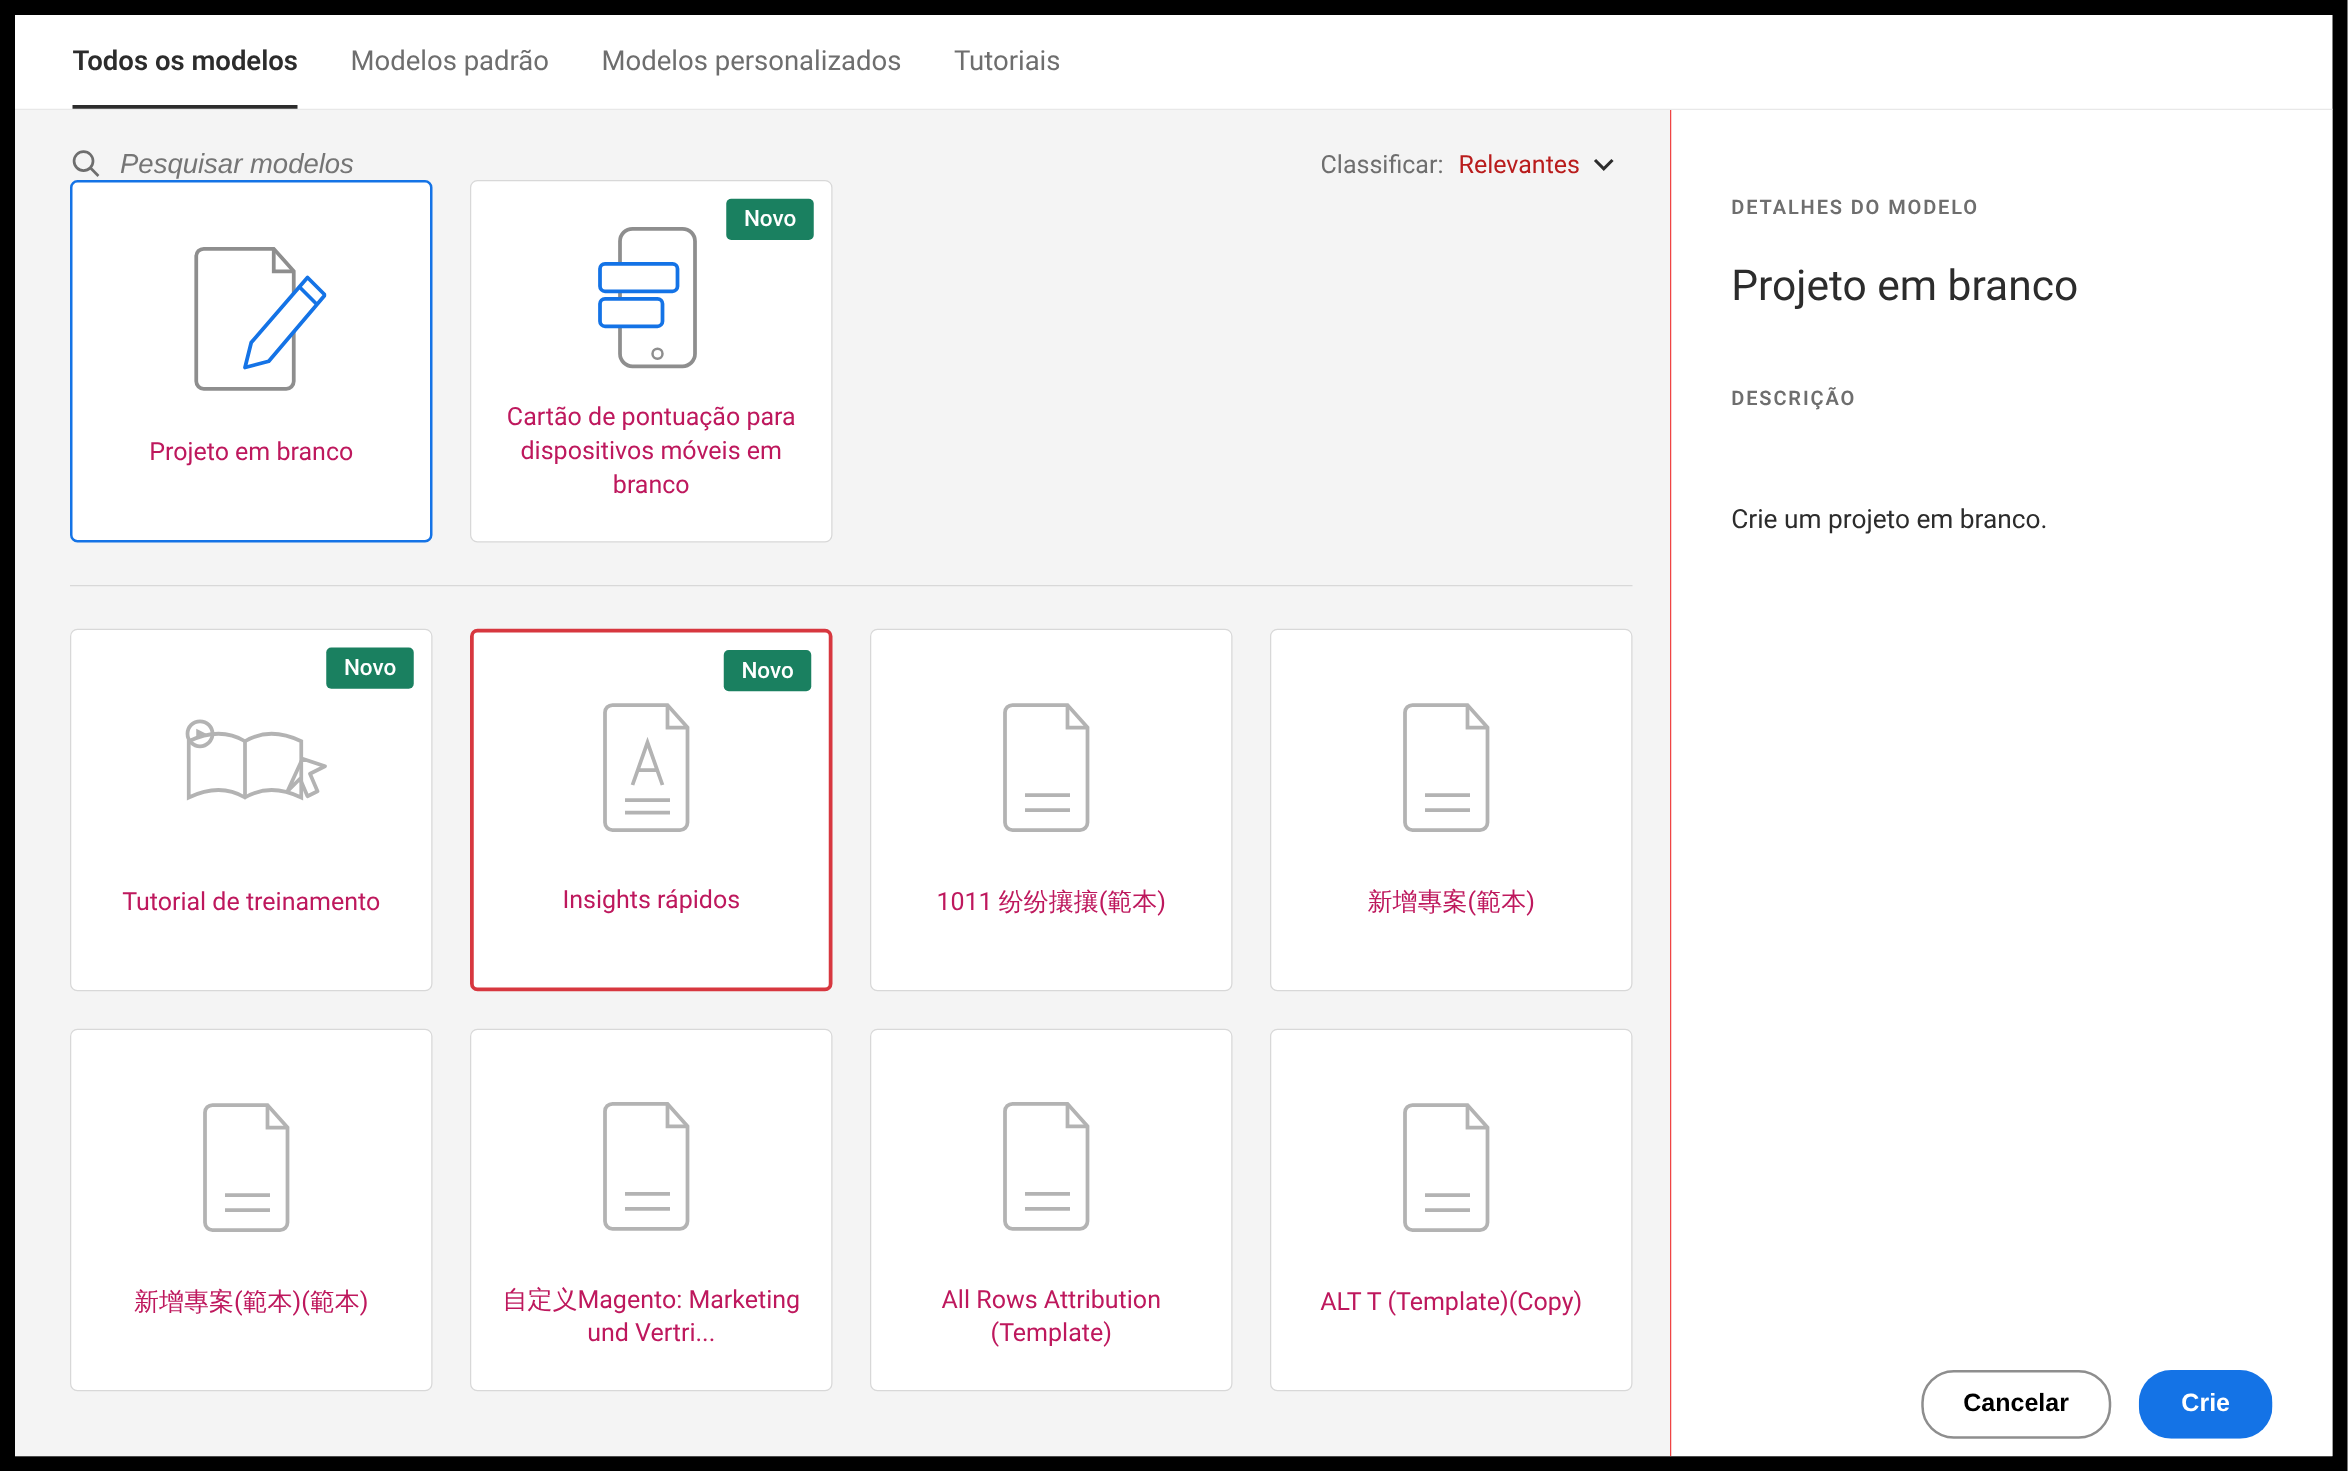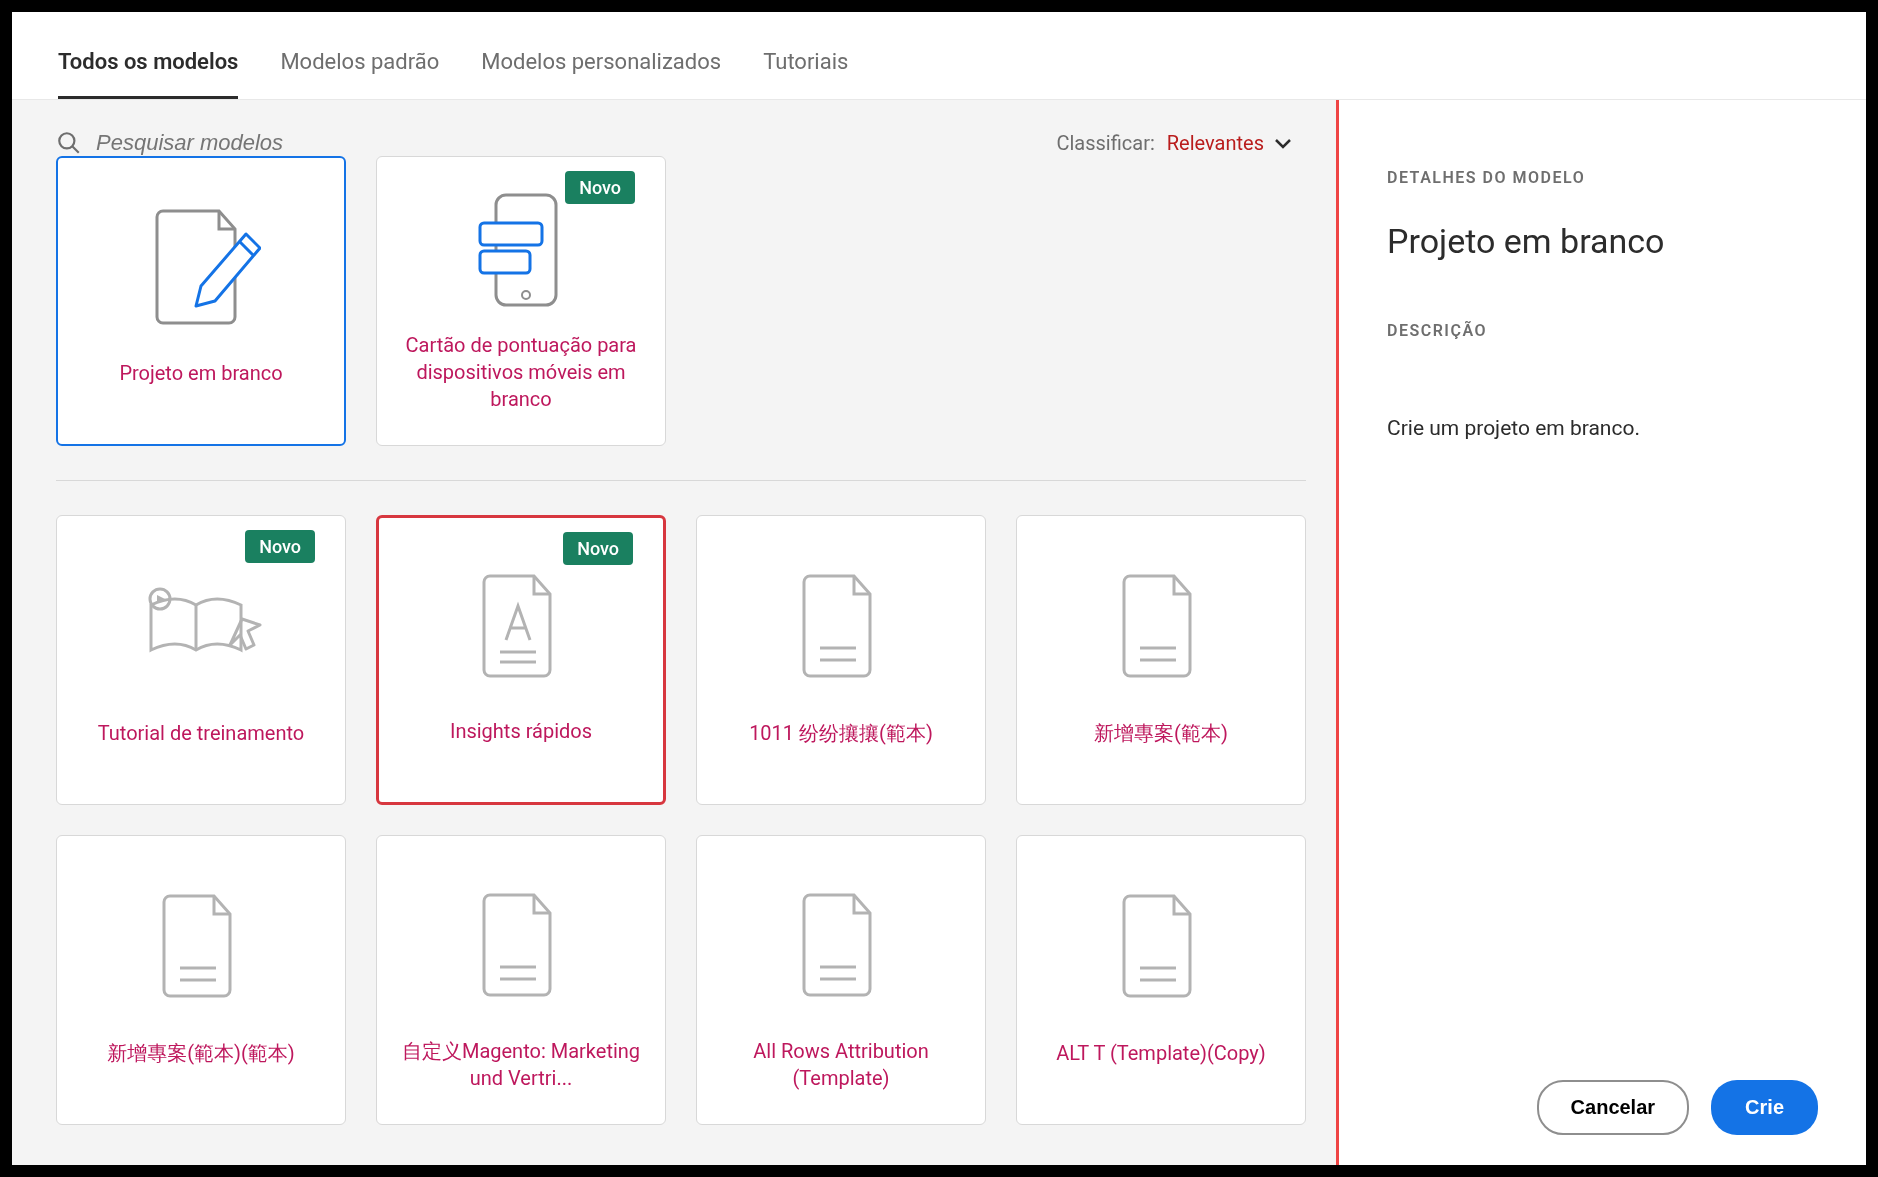--- a/index.html
+++ b/index.html
@@ -18,21 +18,20 @@
   bottom: 12px;
   background: #fff;
   display: flex;
   flex-direction: column;
 }
 .tabs {
   display: flex;
   gap: 42px;
   padding: 25px 46px 0 46px;
   border-bottom: 1px solid #e8e8e8;
-  margin-top: 12px;
 }
 .tab {
   padding-bottom: 22px;
   font-size: 22px;
   color: #6e6e6e;
   cursor: pointer;
   border-bottom: 3px solid transparent;
 }
 .tab.active {
   color: #2c2c2c;
@@ -108,21 +107,21 @@
 }
 .card.selected {
   border: 2px solid #1473e6;
 }
 .card.highlighted {
   border: 3px solid #d7373f;
 }
 .badge {
   position: absolute;
   top: 14px;
-  right: 30px;
+  right: 14px;
   background: #1a8060;
   color: #fff;
   padding: 6px 14px;
   font-size: 18px;
   border-radius: 4px;
   font-weight: 500;
 }
 .card-icon {
   flex: 1;
   display: flex;
@@ -137,24 +136,24 @@
   line-height: 1.35;
   padding: 0 6px 18px 6px;
   min-height: 70px;
   display: flex;
   align-items: flex-start;
   justify-content: center;
 }
 .right-pane {
   width: 530px;
   background: #fff;
-  padding: 68px 48px 30px 48px;
+  padding: 68px 48px 14px 48px;
   display: flex;
   flex-direction: column;
-  border-left: 3px solid #ef4444;
+  border-left: 1px solid #ef4444;
 }
 .detail-heading {
   font-size: 16px;
   letter-spacing: 1.5px;
   color: #6e6e6e;
   font-weight: 600;
   margin-bottom: 34px;
 }
 .detail-title {
   font-size: 34px;

